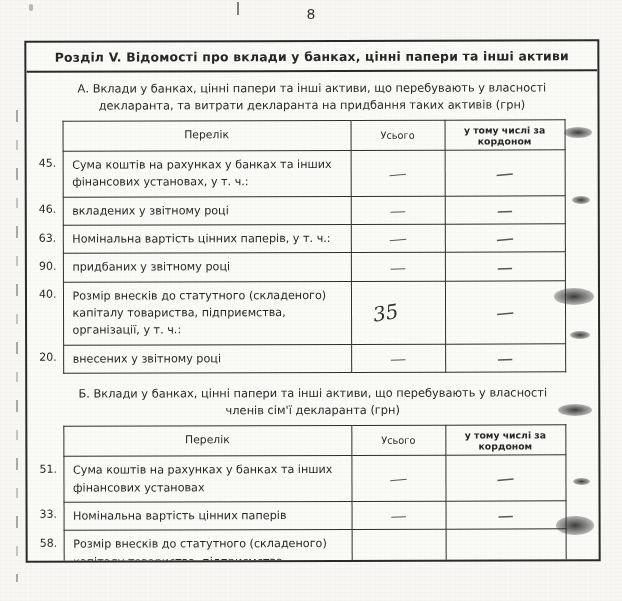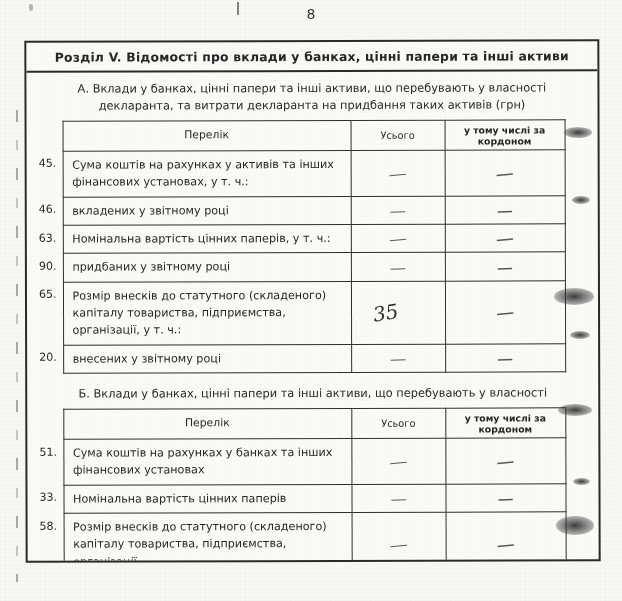--- a/index.html
+++ b/index.html
@@ -117,21 +117,21 @@
   <table class="form-table">
     <tbody>
         <tr>
       <td class="numcol"></td>
       <th class="c1">Перелік</th>
       <th class="c2">Усього</th>
       <th class="c3">у тому числі за кордоном</th>
     </tr>
     <tr>
       <td class="numcol">45.</td>
-      <td class="c1">Сума коштів на рахунках у активів та інших фінансових установах, у т. ч.:</td>
+      <td class="c1">Сума коштів на рахунках у банках та інших фінансових установах, у т. ч.:</td>
       <td class="c2"><span class="dash">—</span></td>
       <td class="c3"><span class="dash">—</span></td>
     </tr>
     <tr class="single">
       <td class="numcol">46.</td>
       <td class="c1">вкладених у звітному році</td>
       <td class="c2"><span class="dash">—</span></td>
       <td class="c3"><span class="dash">—</span></td>
     </tr>
     <tr class="single">
@@ -140,36 +140,37 @@
       <td class="c2"><span class="dash">—</span></td>
       <td class="c3"><span class="dash">—</span></td>
     </tr>
     <tr class="single">
       <td class="numcol">90.</td>
       <td class="c1">придбаних у звітному році</td>
       <td class="c2"><span class="dash">—</span></td>
       <td class="c3"><span class="dash">—</span></td>
     </tr>
     <tr>
-      <td class="numcol">65.</td>
+      <td class="numcol">40.</td>
       <td class="c1">Розмір внесків до статутного (складеного) капіталу товариства, підприємства, організації, у т. ч.:</td>
       <td class="c2"><span class="hand-num">35</span></td>
       <td class="c3"><span class="dash">—</span></td>
     </tr>
     <tr class="single">
       <td class="numcol">20.</td>
       <td class="c1">внесених у звітному році</td>
       <td class="c2"><span class="dash">—</span></td>
       <td class="c3"><span class="dash">—</span></td>
     </tr>
   </tbody>
     </table>
 
   <div class="part-heading" style="margin-top:12px">
     <span>Б. Вклади у банках, цінні папери та інші активи, що перебувають у власності</span><br>
+    <span>членів сім'ї декларанта (грн)</span>
   </div>
 
   <table class="form-table">
     <tbody>
         <tr>
       <td class="numcol"></td>
       <th class="c1">Перелік</th>
       <th class="c2">Усього</th>
       <th class="c3">у тому числі за кордоном</th>
     </tr>

